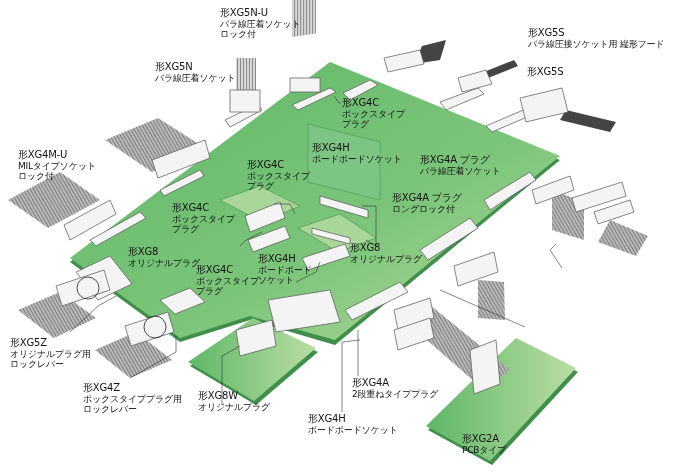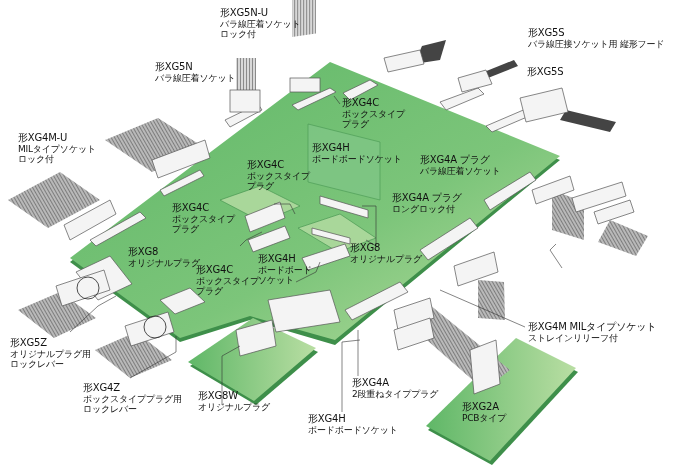--- a/index.html
+++ b/index.html
@@ -143,21 +143,21 @@
     <div class="model">形XG5N</div>
     <div>バラ線圧着ソケット</div>
   </div>
   <div class="lbl" style="left:528px;top:28px">
     <div class="model">形XG5S</div>
     <div>バラ線圧接ソケット用 縦形フード</div>
   </div>
   <div class="lbl" style="left:527px;top:67px">
     <div class="model">形XG5S</div>
   </div>
-  <div class="lbl" style="left:18px;top:133px">
+  <div class="lbl" style="left:18px;top:150px">
     <div class="model">形XG4M-U</div>
     <div>MILタイプソケット</div>
     <div>ロック付</div>
   </div>
   <div class="lbl" style="left:342px;top:98px">
     <div class="model">形XG4C</div>
     <div>ボックスタイプ</div>
     <div>プラグ</div>
   </div>
   <div class="lbl" style="left:312px;top:143px">
@@ -198,38 +198,34 @@
   <div class="lbl" style="left:196px;top:265px">
     <div class="model">形XG4C</div>
     <div>ボックスタイプ</div>
     <div>プラグ</div>
   </div>
   <div class="lbl" style="left:10px;top:338px">
     <div class="model">形XG5Z</div>
     <div>オリジナルプラグ用</div>
     <div>ロックレバー</div>
   </div>
-  <div class="lbl" style="left:528px;top:322px">
-    <div class="model">形XG4M MILタイプソケット</div>
-    <div>ストレインリリーフ付</div>
-  </div>
   <div class="lbl" style="left:83px;top:383px">
     <div class="model">形XG4Z</div>
     <div>ボックスタイププラグ用</div>
     <div>ロックレバー</div>
   </div>
   <div class="lbl" style="left:352px;top:378px">
     <div class="model">形XG4A</div>
     <div>2段重ねタイププラグ</div>
   </div>
   <div class="lbl" style="left:198px;top:391px">
     <div class="model">形XG8W</div>
     <div>オリジナルプラグ</div>
   </div>
-  <div class="lbl" style="left:462px;top:402px">
+  <div class="lbl" style="left:462px;top:434px">
     <div class="model">形XG2A</div>
     <div>PCBタイプ</div>
   </div>
   <div class="lbl" style="left:308px;top:414px">
     <div class="model">形XG4H</div>
     <div>ボードボードソケット</div>
   </div>
 </div>
 
 </body></html>

